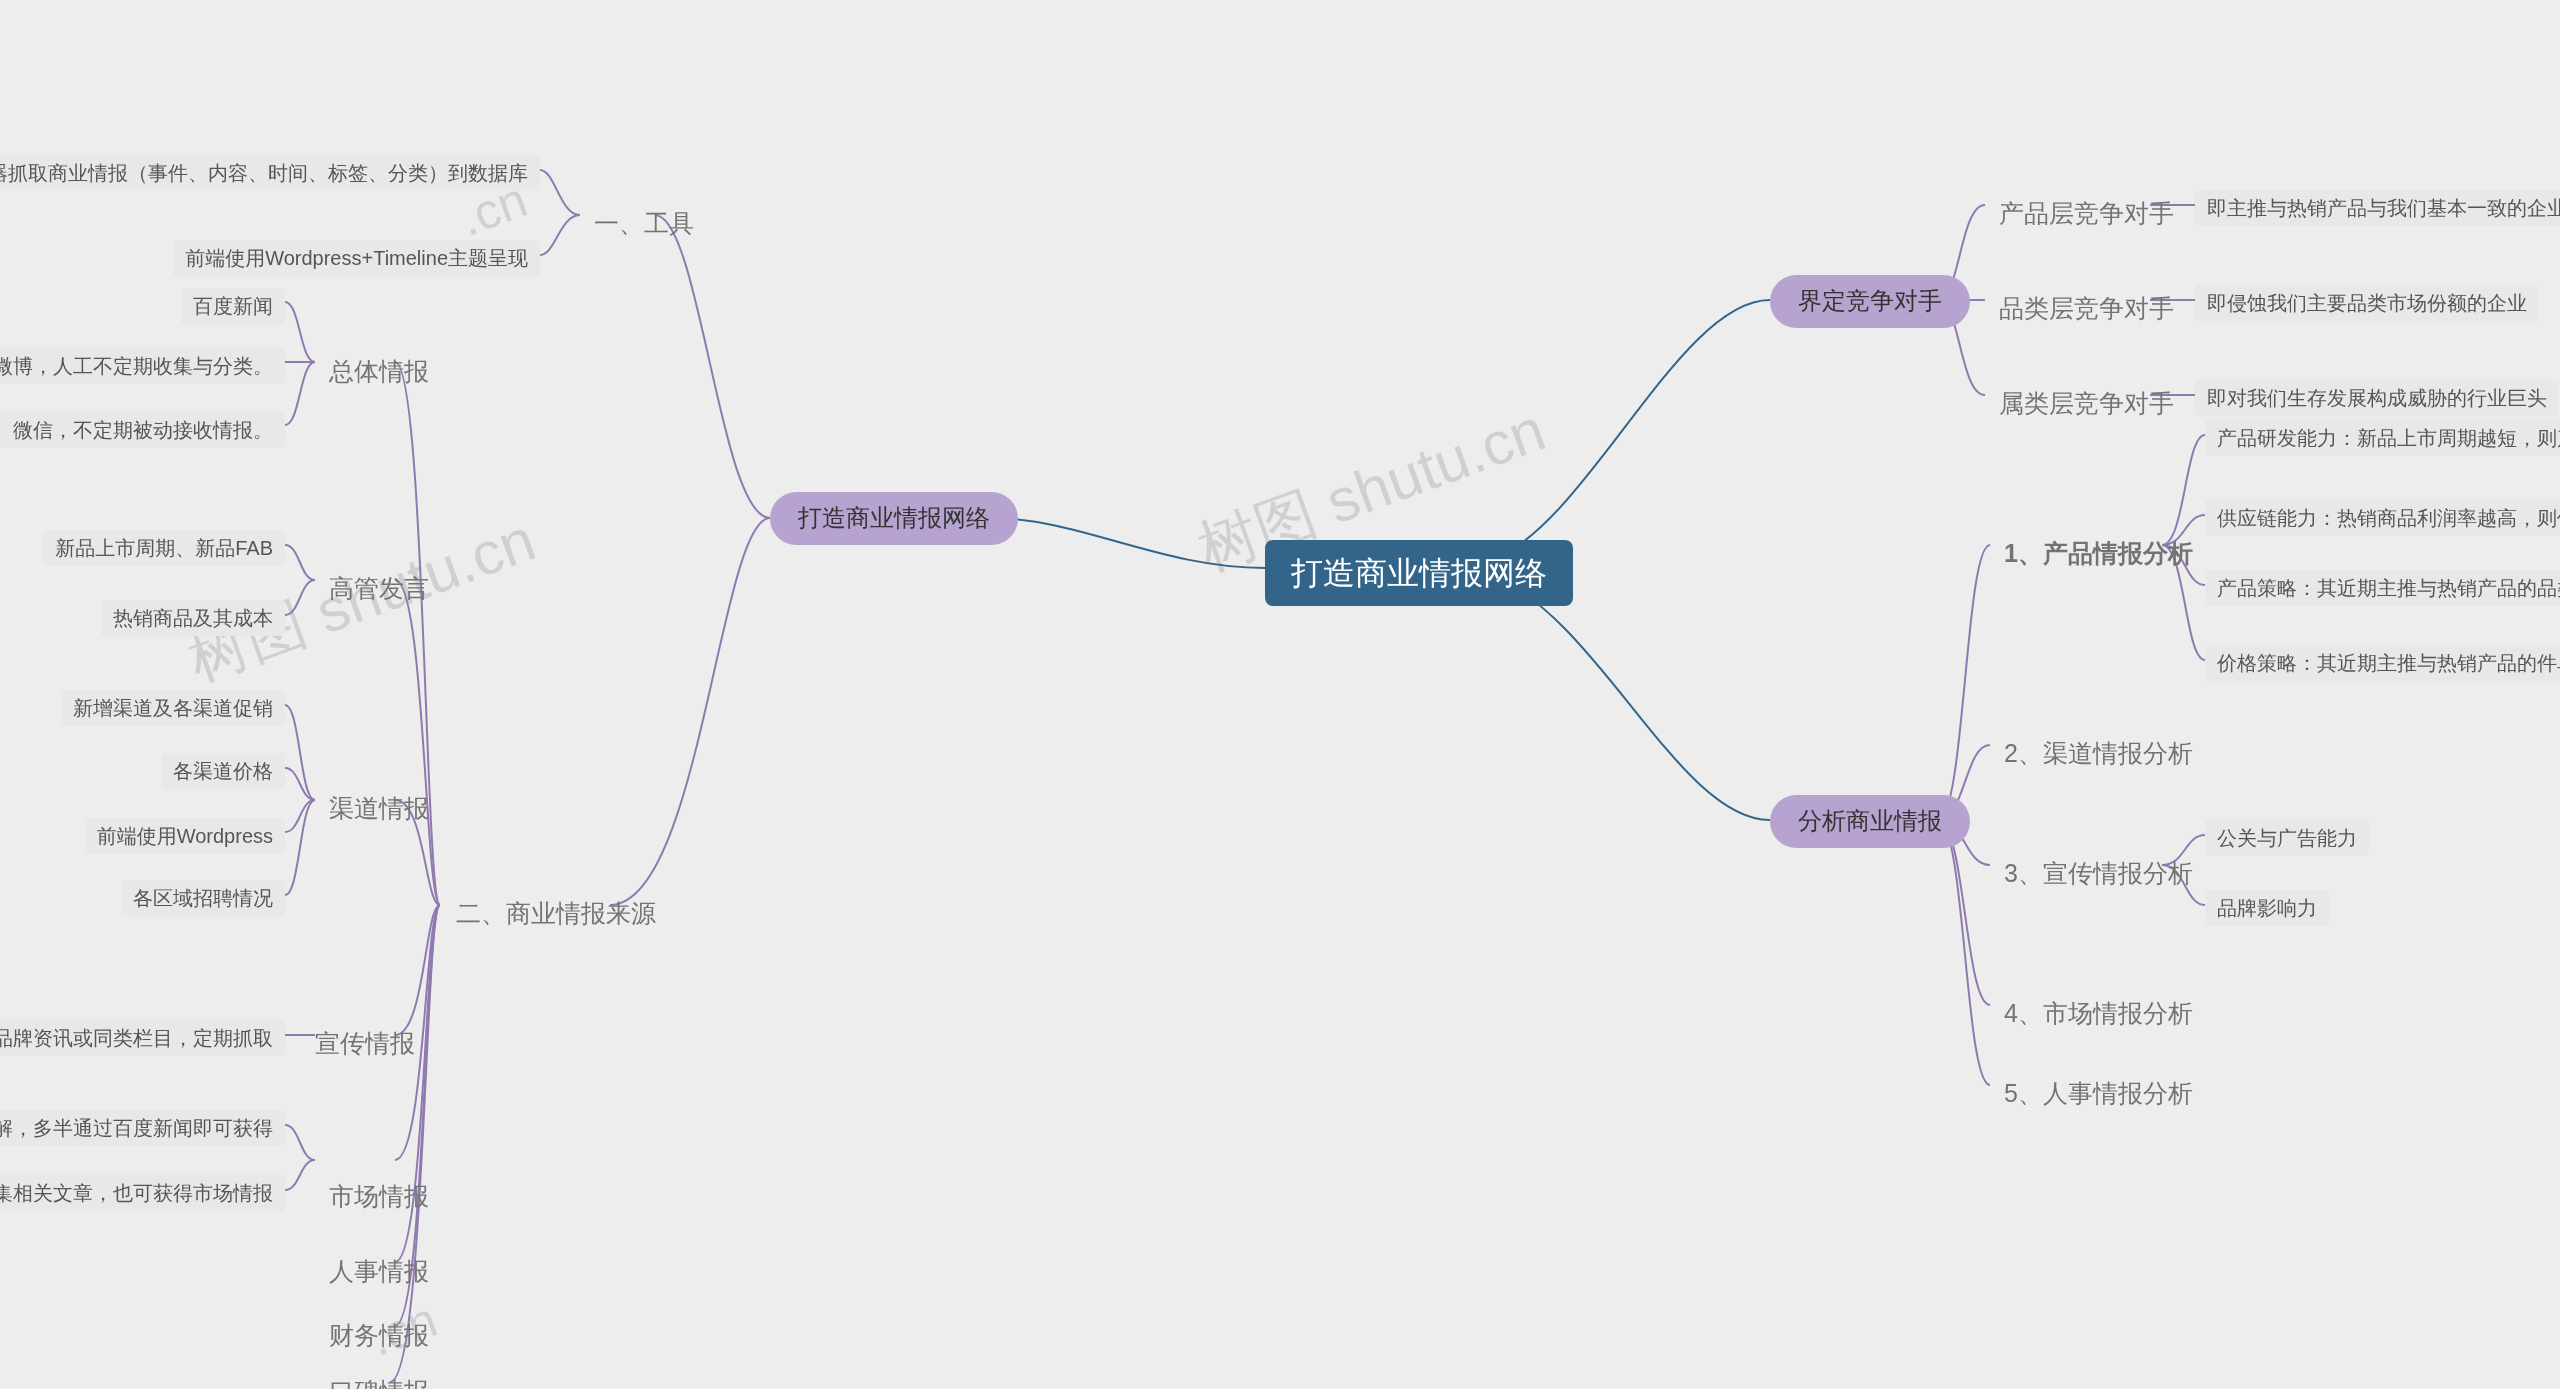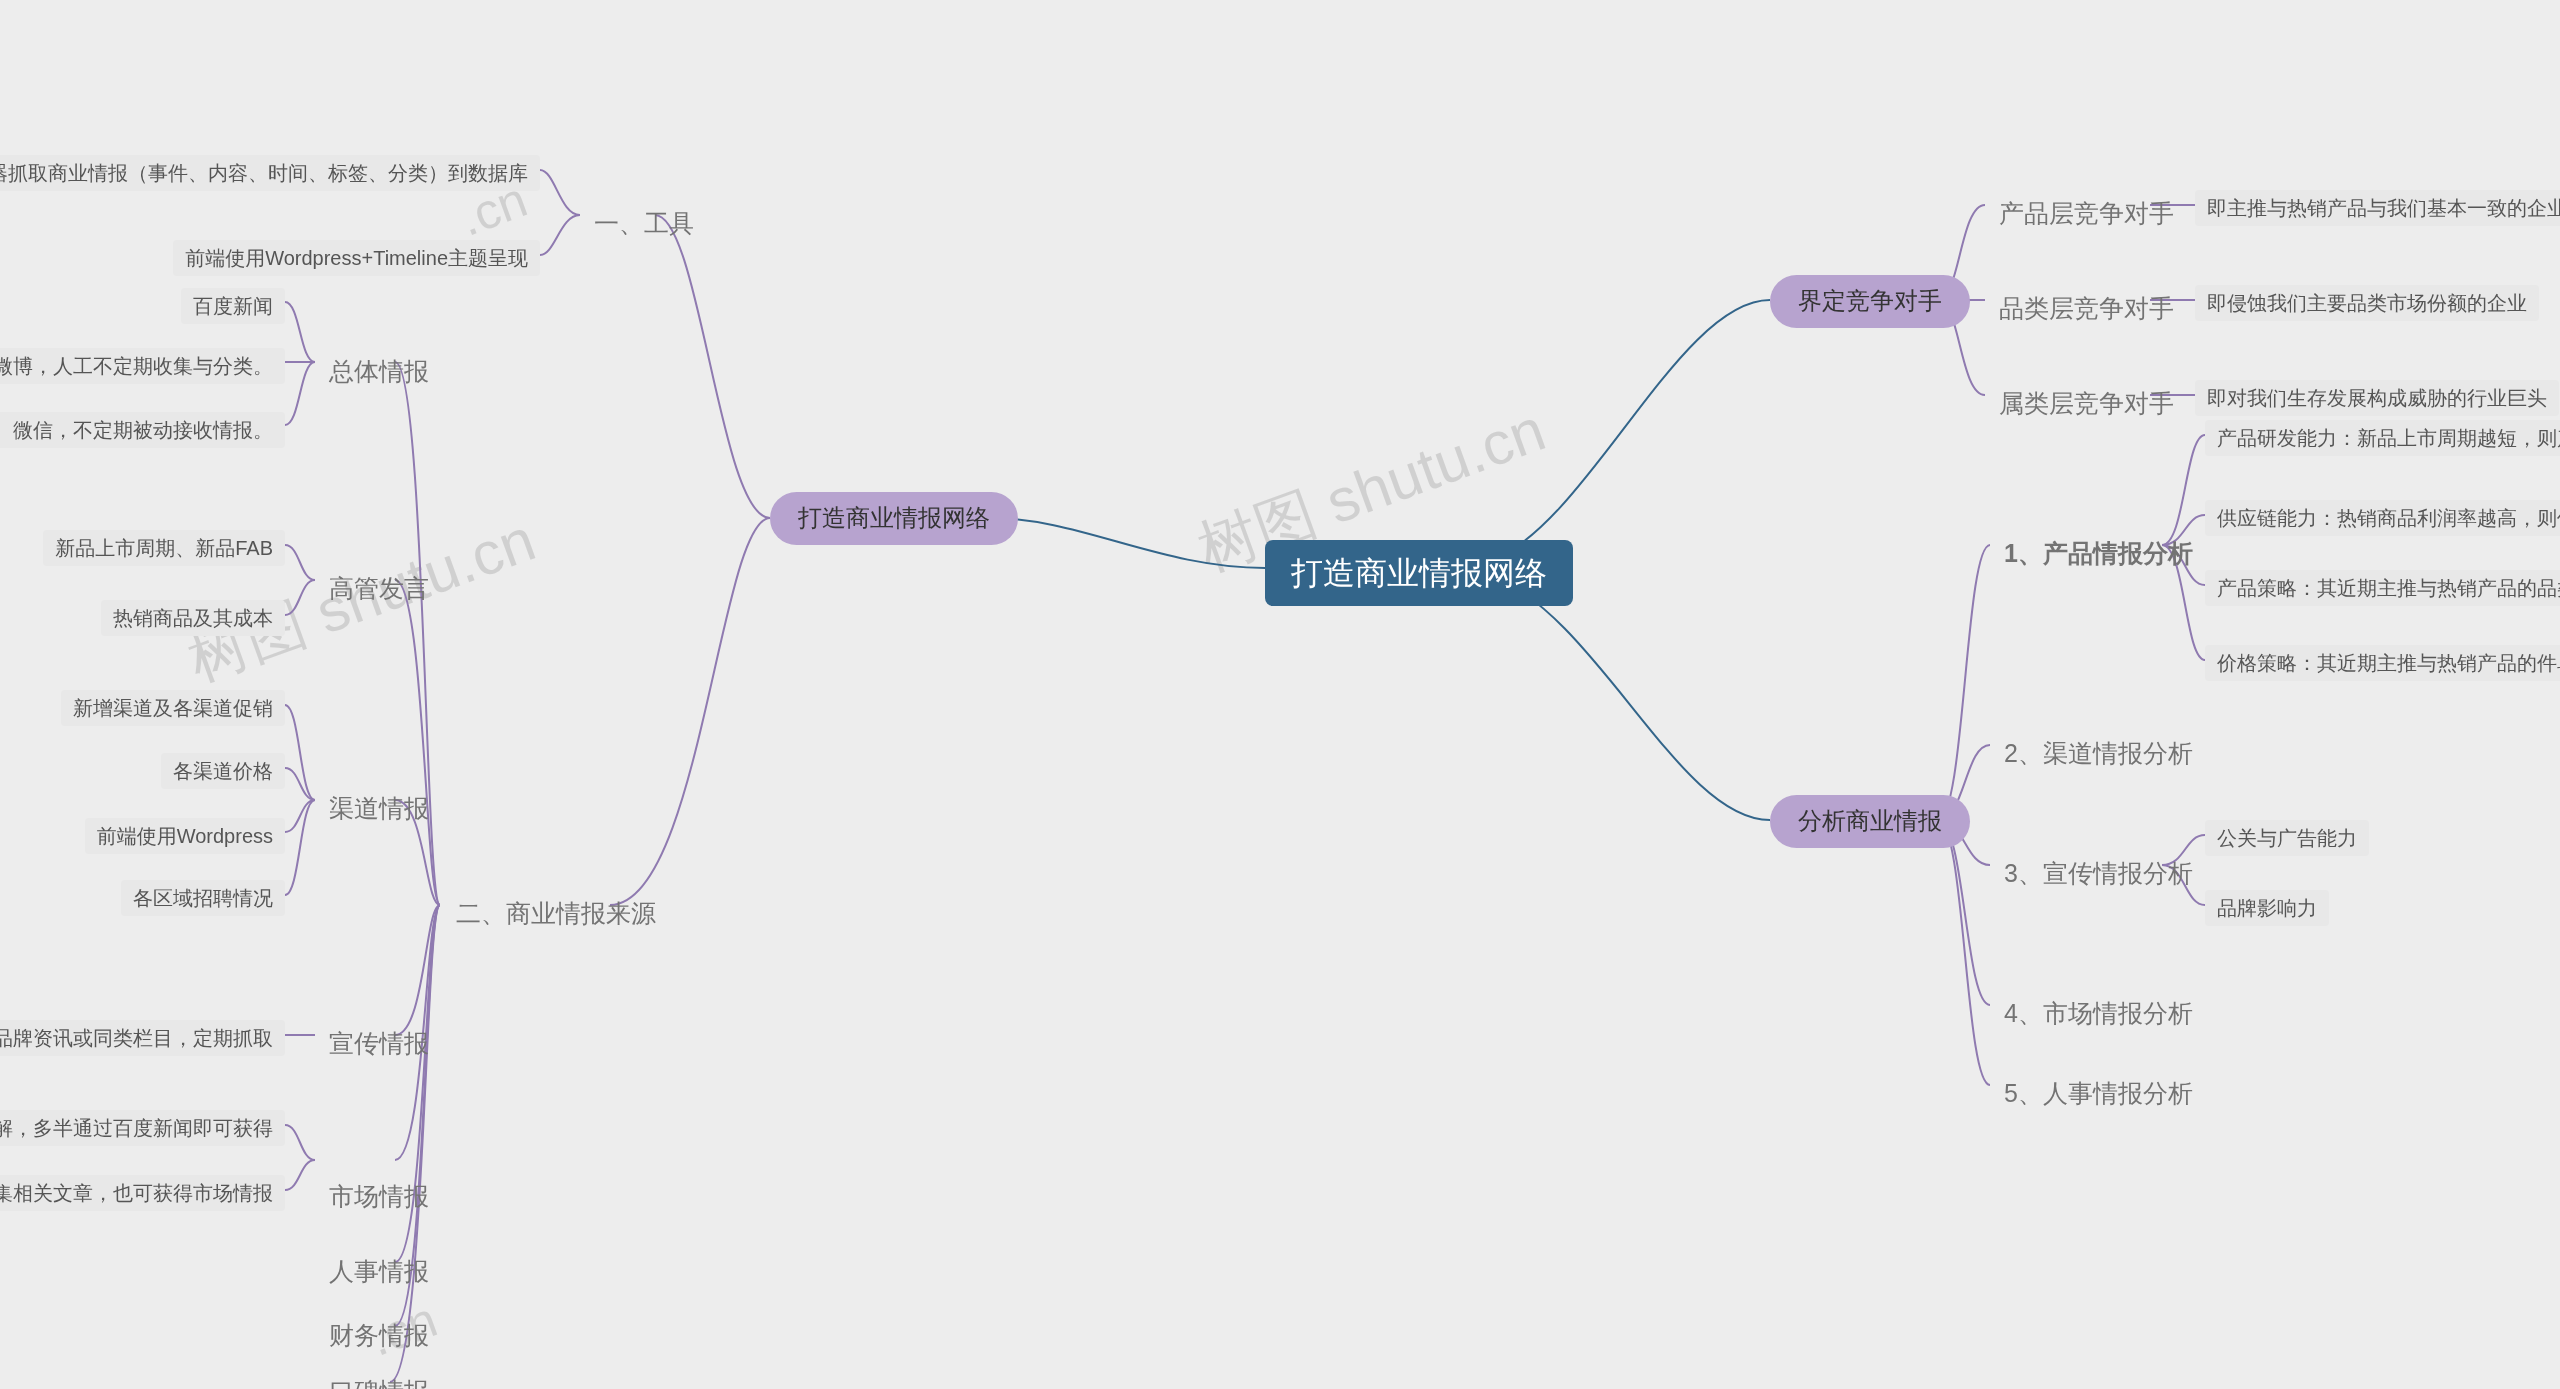--- a/index.html
+++ b/index.html
@@ -150,21 +150,21 @@
 <div class="node lvl2" style="left:315px; top:565px;">高管发言</div>
 <div class="node leaf" style="right:2275px; top:530px;">新品上市周期、新品FAB</div>
 <div class="node leaf" style="right:2275px; top:600px;">热销商品及其成本</div>
 
 <div class="node lvl2" style="left:315px; top:785px;">渠道情报</div>
 <div class="node leaf" style="right:2275px; top:690px;">新增渠道及各渠道促销</div>
 <div class="node leaf" style="right:2275px; top:753px;">各渠道价格</div>
 <div class="node leaf" style="right:2275px; top:818px;">前端使用Wordpress</div>
 <div class="node leaf" style="right:2275px; top:880px;">各区域招聘情况</div>
 
-<div class="node lvl2" style="left:315px; top:1020px;">宣传情报</div>
+<div class="node lvl2" style="left:301px; top:1020px;">宣传情报</div>
 <div class="node leaf" style="right:2275px; top:1020px;">官网品牌资讯或同类栏目，定期抓取</div>
 
 <div class="node lvl2" style="left:315px; top:1145px;margin-top:28px;">市场情报</div>
 <div class="node leaf" style="right:2275px; top:1110px;">高管发言、营销拆解，多半通过百度新闻即可获得</div>
 <div class="node leaf" style="right:2275px; top:1175px;">行业网站，根据品牌关键词定期采集相关文章，也可获得市场情报</div>
 
 <div class="node lvl2" style="left:315px; top:1248px;">人事情报</div>
 <div class="node lvl2" style="left:315px; top:1312px;">财务情报</div>
 <div class="node lvl2" style="left:315px; top:1368px;">口碑情报</div>
 

